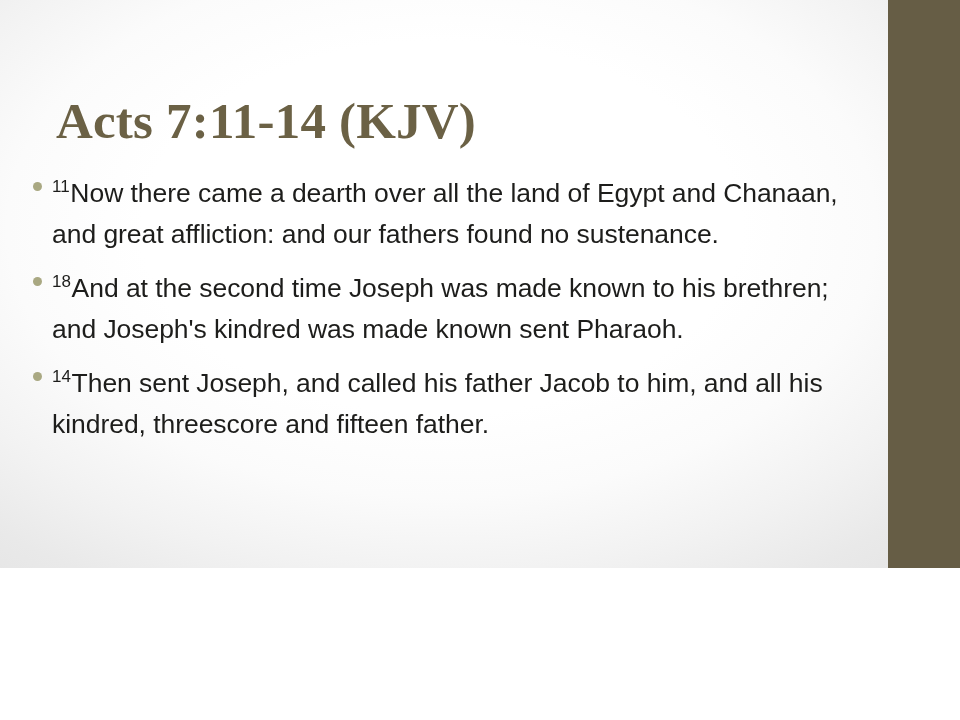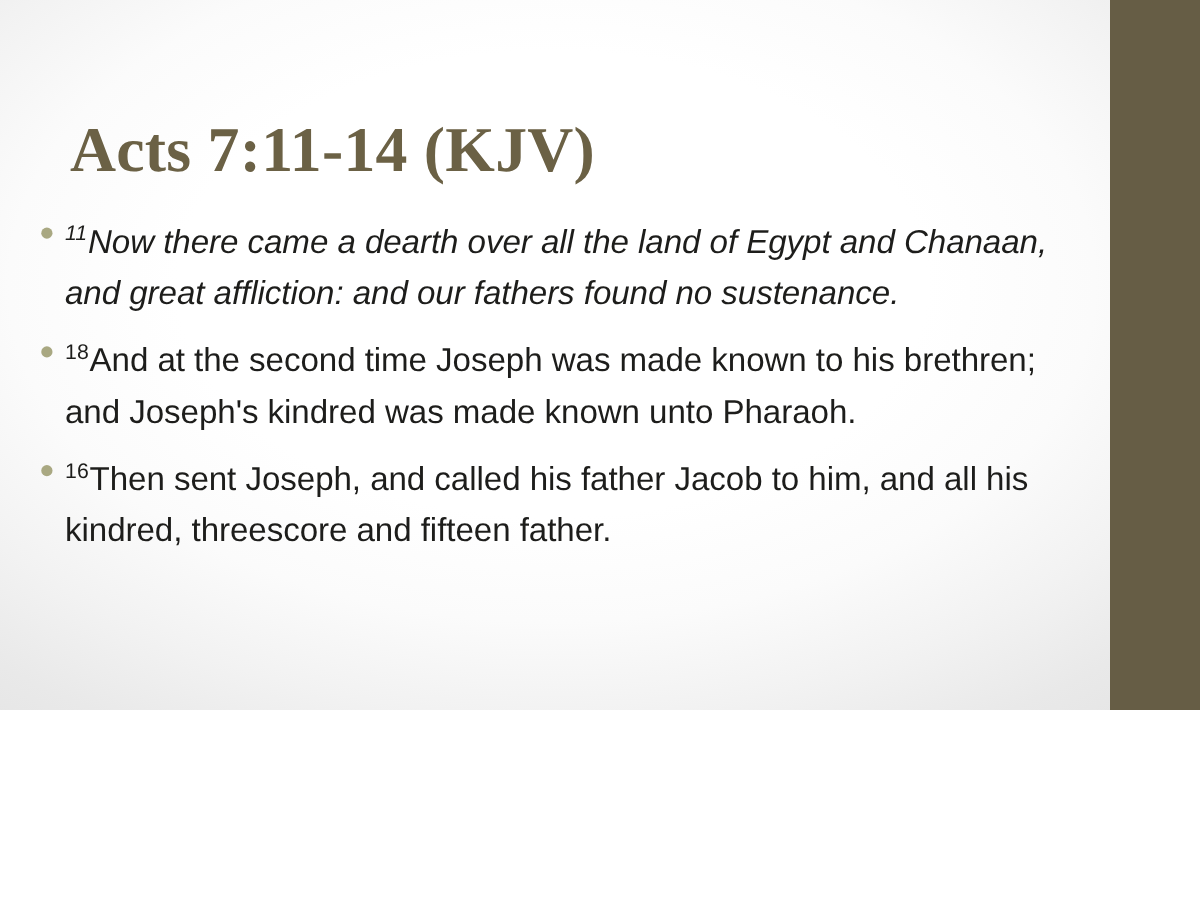--- a/index.html
+++ b/index.html
@@ -113,27 +113,27 @@
   <div class="sidebar">
     <div class="sidebar-band band-top" style="background: rgb(102, 93, 69);"></div>
     <div class="sidebar-band band-accent" style="background: rgb(170, 171, 128);"></div>
     <div class="sidebar-band band-bottom" style="background: rgb(102, 93, 69);"></div>
   </div>
 
   <h1 class="slide-title" style="color: rgb(107, 97, 69);">Acts 7:11-14 (KJV)</h1>
 
   <div class="body-list">
 
-    <p class="bullet-item" style="color: rgb(29, 29, 27); font-style: italic;">
+    <p class="bullet-item" style="color: rgb(29, 29, 27);">
       <span class="bullet-dot" style="background: rgb(169, 168, 130);"></span><span class="verse-sup">11</span><span class="verse-text">Now there came a dearth over all the land of Egypt and Chanaan, and great affliction: and our fathers found no sustenance.</span>
     </p>
 
 
     <p class="bullet-item" style="color: rgb(29, 29, 27);">
-      <span class="bullet-dot" style="background: rgb(169, 168, 130);"></span><span class="verse-sup">18</span><span class="verse-text">And at the second time Joseph was made known to his brethren; and Joseph's kindred was made known unto Pharaoh.</span>
+      <span class="bullet-dot" style="background: rgb(169, 168, 130);"></span><span class="verse-sup">18</span><span class="verse-text">And at the second time Joseph was made known to his brethren; and Joseph's kindred was made known sent Pharaoh.</span>
     </p>
 
     <p class="bullet-item" style="color: rgb(29, 29, 27);">
-      <span class="bullet-dot" style="background: rgb(169, 168, 130);"></span><span class="verse-sup">16</span><span class="verse-text">Then sent Joseph, and called his father Jacob to him, and all his kindred, threescore and fifteen father.</span>
+      <span class="bullet-dot" style="background: rgb(169, 168, 130);"></span><span class="verse-sup">14</span><span class="verse-text">Then sent Joseph, and called his father Jacob to him, and all his kindred, threescore and fifteen father.</span>
     </p>
 
   </div>
 </div>
 
 </body></html>

